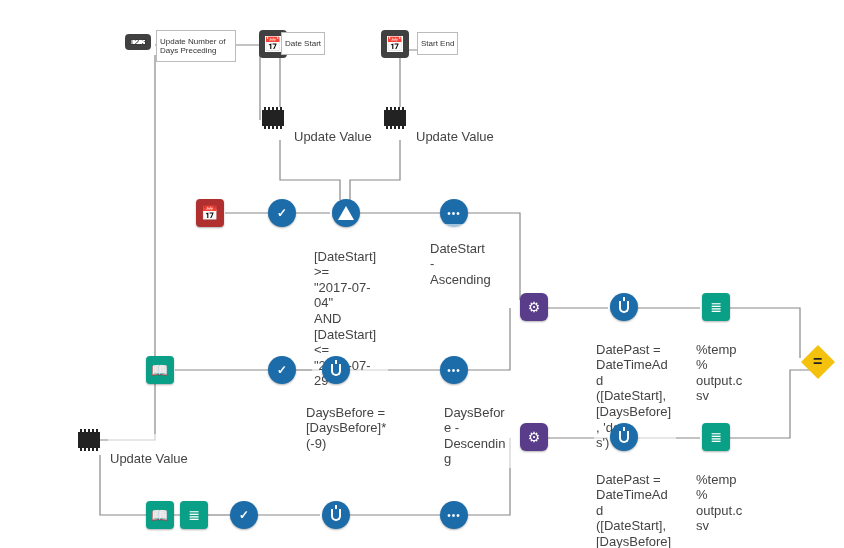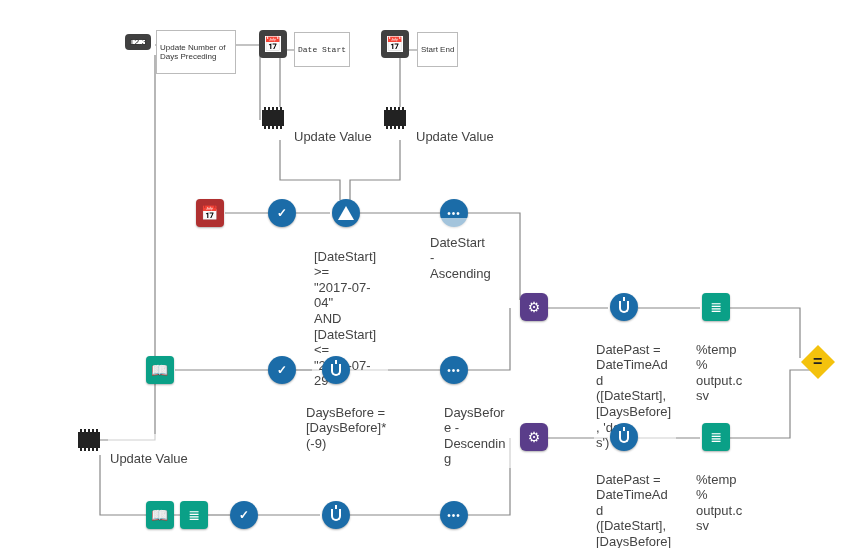--- a/index.html
+++ b/index.html
@@ -45,21 +45,21 @@
     line-height: 1.2;
     color: #444;
     background: rgba(255,255,255,0.6);
     padding: 1px 2px;
     white-space: pre-line;
     word-wrap: break-word;
   }
   .lbox {
     border: 1px solid #bbb;
     background: #fff;
-    padding: 12px 3px;
+    padding: 6px 3px;
     font-size: 8px;
   }
   .ico { font-size: 14px; color: #fff; }
   .ico-dark { color: #222; }
   .dots::before { content: "•••"; color:#fff; font-size:10px; letter-spacing:1px; }
   .check::before { content: "✓"; color:#fff; font-size:12px; font-weight:bold; }
   .tri { width:0;height:0;border-left:8px solid transparent;border-right:8px solid transparent;border-bottom:14px solid #fff; }
   .flask { width:10px;height:12px;border:2px solid #fff;border-radius:0 0 6px 6px;border-top:none;position:relative; }
   .flask::before{content:"";position:absolute;top:-4px;left:2px;width:2px;height:4px;background:#fff;}
   .gear::before { content:"⚙"; color:#fff; font-size:14px; }
@@ -110,21 +110,21 @@
   </div>
 </div>
 <div class="node lbox" style="left:156px; top:30px; width:80px;">
   <span>Update Number
 of Days Preceding</span>
 </div>
 
 <div class="node tool-white" style="left:259px; top:30px; width:28px;height:28px;display:flex;align-items:center;justify-content:center;">
   <span class="cal ico-dark"></span>
 </div>
-<div class="node lbox" style="left:294px; top:32px;font-family:Liberation Mono, monospace;">
+<div class="node lbox" style="left:281px; top:32px;">
   <span>Date Start</span>
 </div>
 <div class="node" style="left:262px; top:110px;">
   <div class="film"></div>
 </div>
 <div class="node lbl" style="left:292px; top:112px;">
   <span>Update Value</span>
 </div>
 
 <div class="node tool-white" style="left:381px; top:30px; width:28px;height:28px;display:flex;align-items:center;justify-content:center;">
@@ -159,21 +159,21 @@
 <div class="node lbl" style="left:312px; top:232px; width:76px;">
   <span>[DateStart] &gt;=
 "2017-07-04"
 AND
 [DateStart] &lt;=
 "2017-07-29"</span>
 </div>
 <div class="node tool tool-blue" style="left:440px; top:199px;">
   <span class="dots"></span>
 </div>
-<div class="node lbl" style="left:428px; top:218px; width:66px;">
+<div class="node lbl" style="left:428px; top:224px; width:66px;">
   <span>DateStart -
 Ascending</span>
 </div>
 
 <div class="node tool tool-teal" style="left:146px; top:356px; border-radius:4px;">
   <span class="book"></span>
 </div>
 <div class="node tool tool-blue" style="left:268px; top:356px;">
   <span class="check"></span>
 </div>

